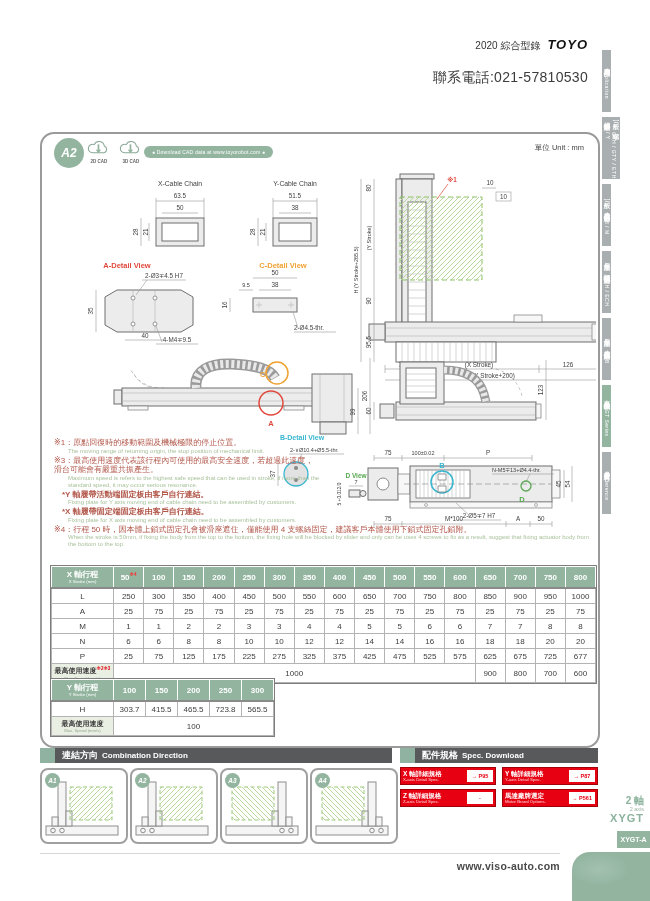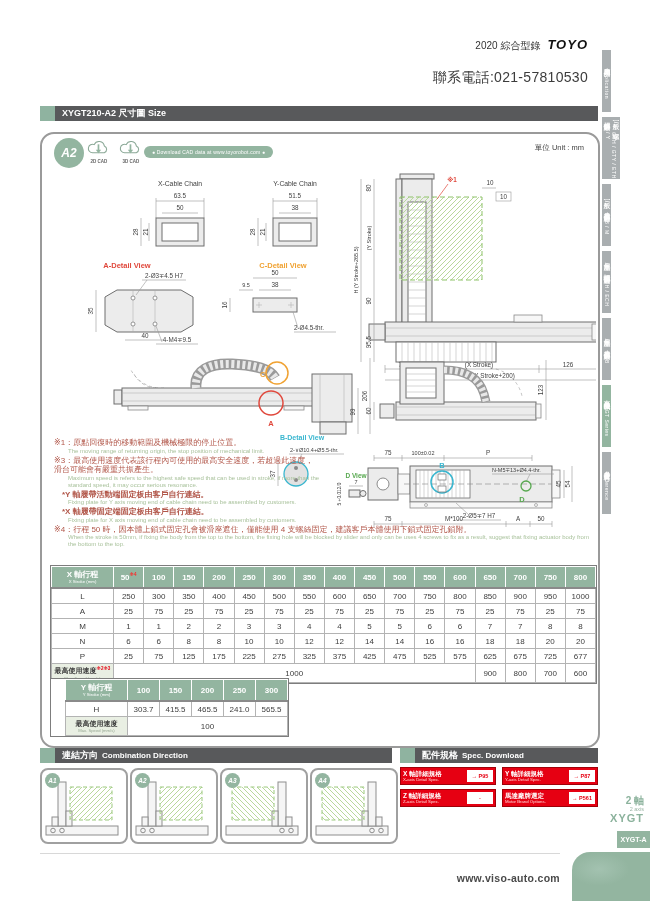--- a/index.html
+++ b/index.html
@@ -52,21 +52,21 @@
   
   #notes{position:absolute;left:12px;top:304px;width:540px;}
   .note{margin-bottom:1px;}
   .note .nzh{font-size:8px;color:#b2574a;line-height:9.5px;}
   .note .nen{font-size:6px;color:#a9c29c;line-height:7px;padding-left:14px;}
   .note.narrow .nzh,.note.narrow .nen{max-width:262px;}
   .note.star .nzh{font-weight:bold;padding-left:8px;}
   
   .tbl-wrap{position:absolute;border:1.5px solid #7d7d7d;background:#fff;}
   #x-wrap{left:8px;top:431px;width:545px;}
-  #y-wrap{left:8px;top:544px;width:223px;padding-left:14px;}
+  #y-wrap{left:8px;top:544px;width:223px;}
   .dimtbl{border-collapse:collapse;table-layout:fixed;width:100%;}
   .dimtbl th,.dimtbl td{border:1px solid #b3b3b3;text-align:center;font-size:8px;color:#3d3d3d;
     padding:0;height:14px;overflow:hidden;}
   .dimtbl th{background:#93b5a0;color:#fff;font-weight:bold;border-color:#fff;
     border-bottom:2px solid #8a8a8a;height:20px;margin-top:32px;}
   .hl-zh{display:block;font-size:8px;line-height:9px;}
   .hl-en{display:block;font-size:4.3px;font-weight:normal;line-height:5px;}
   sup.rednote{color:#ff2525;font-size:4.5px;}
   td.slabel{background:#e9efe3;}
   .sl-zh{display:block;font-size:7px;font-weight:bold;color:#3d3d3d;line-height:8px;}
@@ -92,21 +92,21 @@
     display:flex;align-items:center;justify-content:center;flex:none;}
   
   .axis-block{position:absolute;left:556px;top:795px;width:88px;text-align:right;padding-right:4px;}
   .axis-zh{color:#8bb29c;font-weight:bold;font-size:10px;line-height:11px;}
   .axis-en{color:#9ab5a5;font-size:5.5px;line-height:6px;}
   .axis-series{color:#8bb29c;font-weight:bold;font-size:11px;letter-spacing:1px;line-height:13px;}
   .xygt-tab{position:absolute;left:617px;top:831px;width:33px;height:17px;background:#93b5a0;
     color:#fff;font-size:7px;font-weight:bold;display:flex;align-items:center;justify-content:center;cursor:pointer;}
   .footer-line{position:absolute;left:40px;top:853px;width:520px;height:1px;background:#d8d8d8;}
   .website{position:absolute;left:420px;top:860px;width:140px;text-align:right;font-size:10.5px;
-    font-weight:bold;color:#4a4a4a;letter-spacing:.3px;margin-top:12px;}
+    font-weight:bold;color:#4a4a4a;letter-spacing:.3px;}
   .corner-box{position:absolute;left:572px;top:852px;width:78px;height:49px;
     background:radial-gradient(ellipse 40px 22px at 35% 35%, #a3c2b0, #93b5a0 75%);
     border-radius:18px 0 0 0;}
 </style>
 </head>
 <body>
 
 <div id="app">
 
   <div class="catalog-line">
@@ -138,24 +138,20 @@
       <div class="side-tab active">
         <span class="tzh">直交機械</span>
         <span class="ten">XYGT Series</span>
       </div>
       <div class="side-tab">
         <span class="tzh">參考資料</span>
         <span class="ten">Reference</span>
       </div>
     </div>
 
-  <div id="title-bar" class="bar">
-    <span class="accent"></span>
-    <span class="bzh">XYGT210-A2 尺寸圖 Size</span>
-  </div>
 
   <div id="main-box">
     <div class="badge-a2">A2</div>
 
     <div id="cad2d" class="cad-item">
       <svg viewBox="0 0 24 16" width="26" height="17">
         <path d="M6 13 a4 4 0 1 1 1.5 -7.7 A5 5 0 0 1 17 6.5 A3.5 3.5 0 0 1 17 13 Z" fill="#fff" stroke="#8aa896" stroke-width="1"></path>
         <line x1="11.5" y1="5" x2="11.5" y2="11" stroke="#93b5a0" stroke-width="1.6"></line>
         <path d="M9 10 L11.5 13.5 L14 10 Z" fill="#93b5a0"></path>
       </svg>
@@ -587,21 +583,21 @@
               <th>150</th>
               <th>200</th>
               <th>250</th>
               <th>300</th>
             </tr>
             <tr>
               <td>H</td>
               <td>303.7</td>
               <td>415.5</td>
               <td>465.5</td>
-              <td>241.0</td>
+              <td>723.8</td>
               <td>565.5</td>
             </tr>
             <tr class="srow">
               <td class="slabel">
                 <span class="sl-zh">最高使用速度</span>
                 <span class="sl-en">Max. Speed (mm/s)</span>
               </td>
               <td colspan="5">100</td>
             </tr>
           </tbody>

